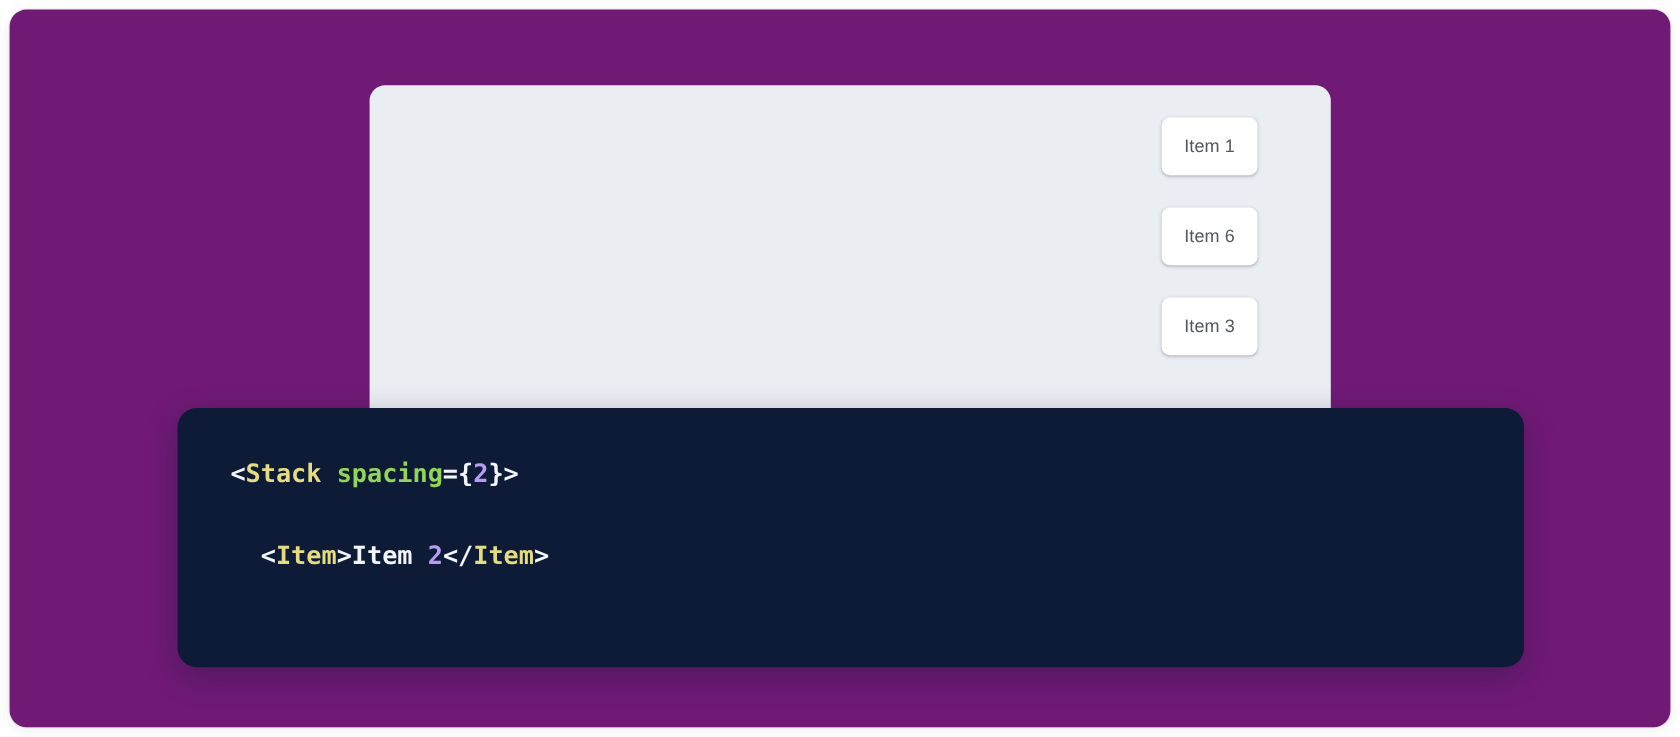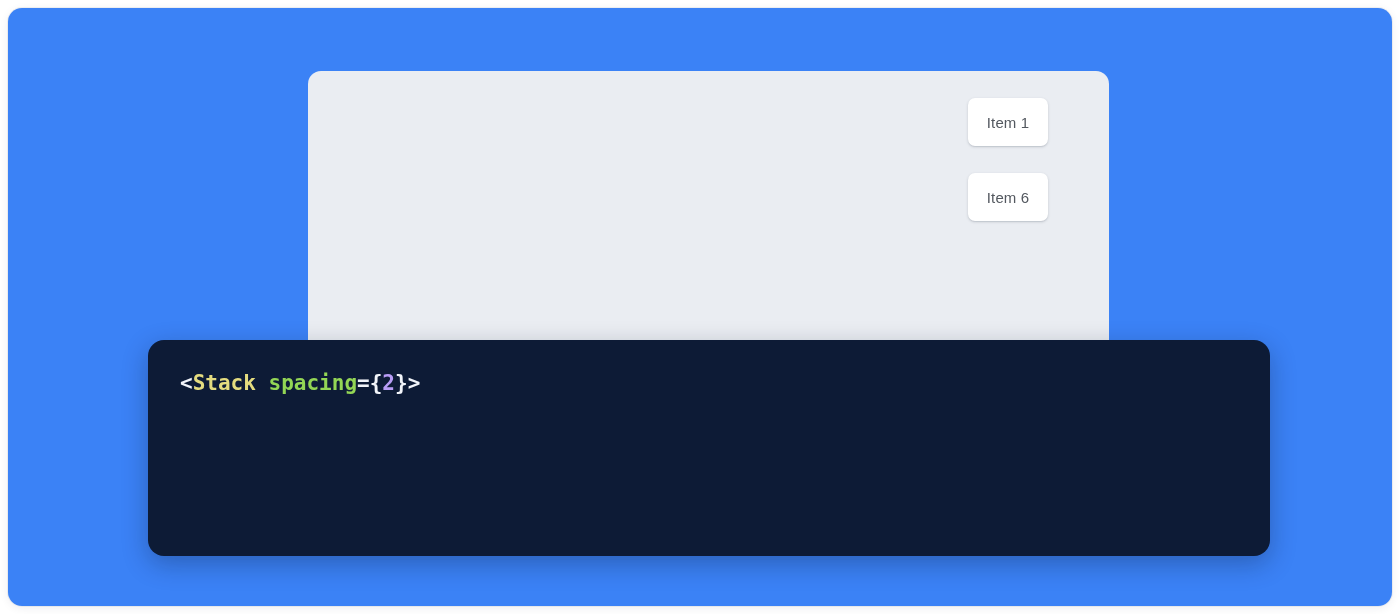--- a/index.html
+++ b/index.html
@@ -19,21 +19,21 @@
     background: #ffffff;
   }
 
   
   .page-frame {
     position: absolute;
     left: 8px;
     top: 8px;
     width: 1384px;
     height: 598px;
-    background: #3b82f6;
+    background: #701a75;
     border-radius: 14px;
     box-shadow: 0 0 0 1px rgba(15, 30, 61, 0.06),
                 0 2px 10px rgba(15, 30, 61, 0.07);
     overflow: hidden;
   }
 
   
   .preview-surface {
     position: absolute;
     left: 300px;
@@ -82,21 +82,21 @@
     height: 216px;
     box-sizing: border-box;
     background: #0d1b36;
     border-radius: 16px;
     padding: 26px 32px;
     box-shadow: 0 8px 26px rgba(10, 20, 45, 0.30);
     overflow: hidden;
   }
 
   .code-block {
-    margin: 0;
+    margin: 12px;
     font-family: "DejaVu Sans Mono", "Liberation Mono", monospace;
     font-size: 21px;
     line-height: 34px;
     color: #eef2f8;
     white-space: pre;
     font-weight: 700;
   }
 
   .code-line { display: block; }
 
@@ -115,23 +115,27 @@
   <div class="page-frame">
 
     <div class="preview-surface">
       <div class="stack" id="stack-container">
           <div class="item-card">
             <span>Item 1</span>
           </div>
           <div class="item-card">
             <span>Item 6</span>
           </div>
+          <div class="item-card">
+            <span>Item 3</span>
+          </div>
         </div>
     </div>
 
     <div class="code-panel">
       <pre class="code-block" id="code-block"><span class="code-line"><span class="tok-punct">&lt;</span><span class="tok-tag">Stack</span><span class="tok-text"> </span><span class="tok-attr">spacing</span><span class="tok-punct">=</span><span class="tok-brace">{</span><span class="tok-number">2</span><span class="tok-brace">}</span><span class="tok-punct">&gt;</span></span>
+<span class="code-line"><span class="tok-indent">  </span><span class="tok-punct">&lt;</span><span class="tok-tag">Item</span><span class="tok-punct">&gt;</span><span class="tok-text">Item </span><span class="tok-number">2</span><span class="tok-punct">&lt;/</span><span class="tok-tag">Item</span><span class="tok-punct">&gt;</span></span>
 
 </pre>
     </div>
 
   </div>
 </div>
 
 </body></html>

